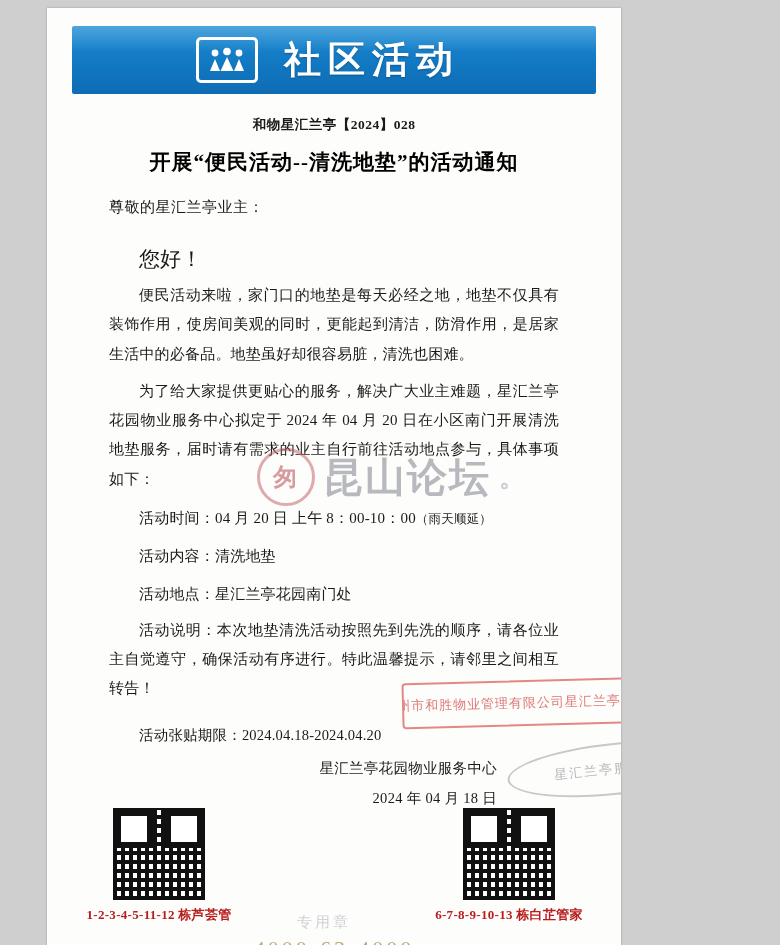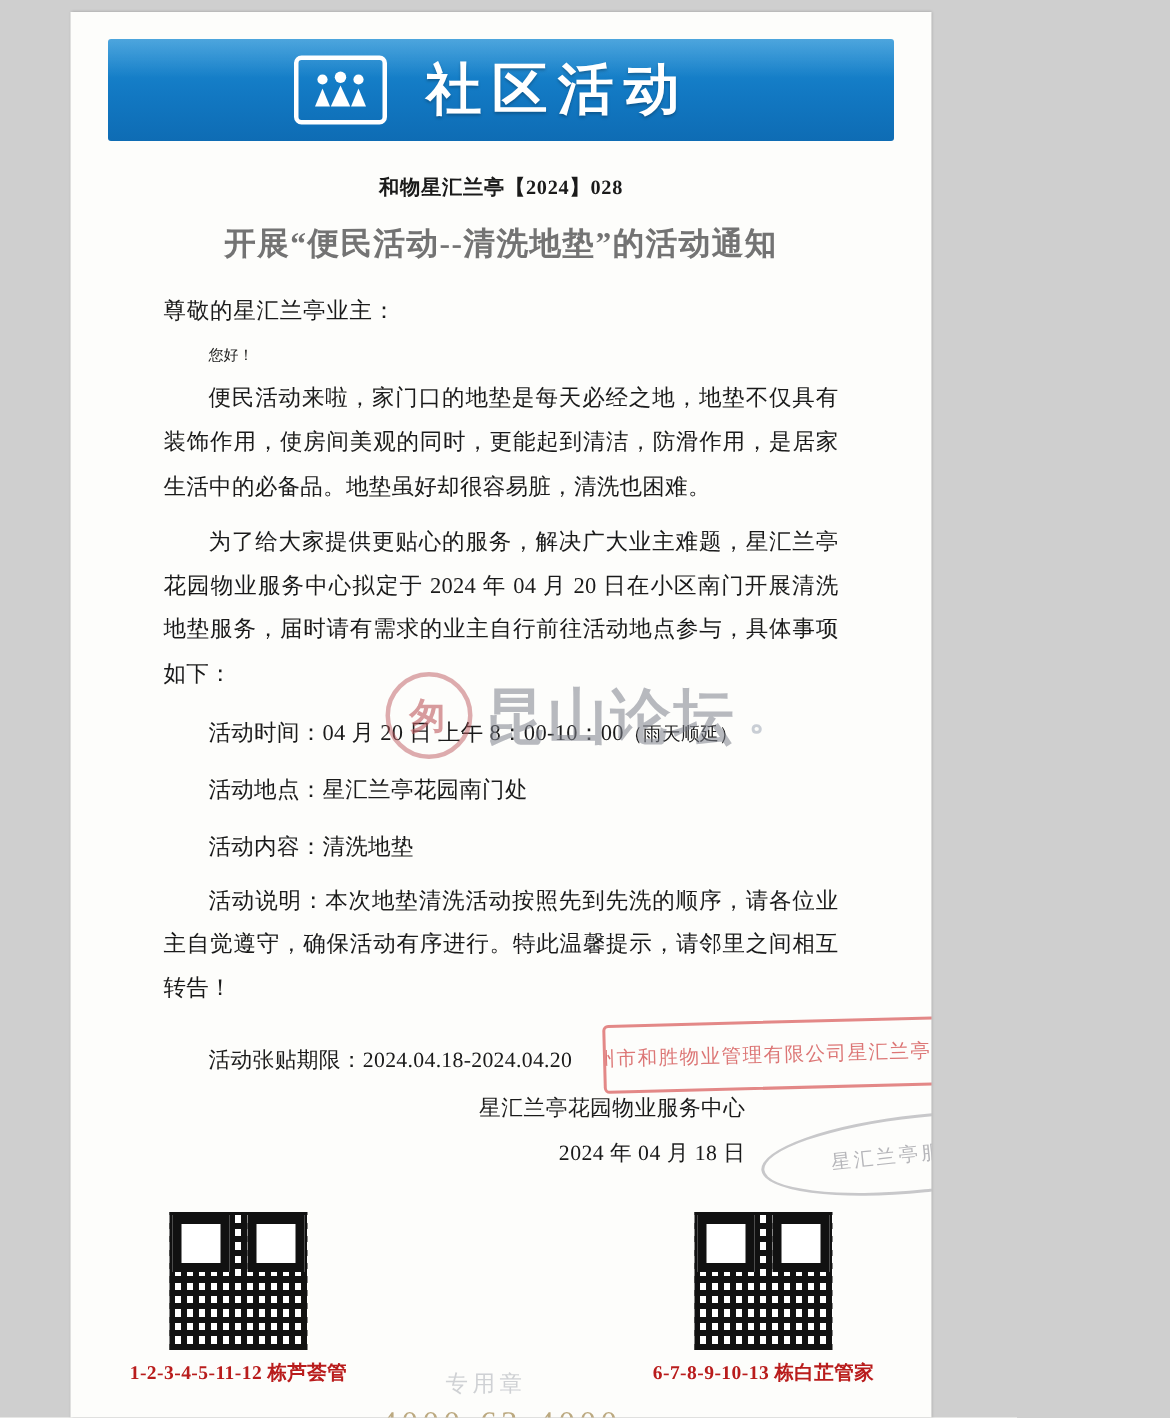--- a/index.html
+++ b/index.html
@@ -75,32 +75,32 @@
     text-align: center;
     font-size: 13.5px;
     font-weight: bold;
     margin-top: 22px;
     letter-spacing: 0.5px;
   }
   .doc-title {
     text-align: center;
     font-size: 21px;
     font-weight: bold;
-    color: #737373;
+    color: #000000;
     margin-top: 14px;
     letter-spacing: 1px;
   }
   .salutation {
     margin-top: 22px;
     font-size: 15px;
     letter-spacing: 0.5px;
   }
   .greeting {
-    margin-top: 13px;
-    font-size: 10px;
+    margin-top: 28px;
+    font-size: 21px;
     text-indent: 30px;
     font-family: Liberation Mono, monospace;
   }
   p.para {
     margin: 8px 0 0 0;
     font-size: 15px;
     line-height: 1.95;
     text-indent: 30px;
     text-align: justify;
     letter-spacing: 0.2px;
@@ -297,24 +297,24 @@
     <div class="salutation">尊敬的星汇兰亭业主：</div>
     <div class="greeting">您好！</div>
 
     <p class="para">便民活动来啦，家门口的地垫是每天必经之地，地垫不仅具有装饰作用，使房间美观的同时，更能起到清洁，防滑作用，是居家生活中的必备品。地垫虽好却很容易脏，清洗也困难。</p>
     <p class="para">为了给大家提供更贴心的服务，解决广大业主难题，星汇兰亭花园物业服务中心拟定于 2024 年 04 月 20 日在小区南门开展清洗地垫服务，届时请有需求的业主自行前往活动地点参与，具体事项如下：</p>
 
     <div class="field">
       <span>活动时间：</span><span>04 月 20 日  上午 8：00-10：00</span><span class="note">（雨天顺延）</span>
     </div>
     <div class="field">
+      <span>活动内容：</span><span>清洗地垫</span>
+    </div>
+    <div class="field">
       <span>活动地点：</span><span>星汇兰亭花园南门处</span>
-    </div>
-    <div class="field">
-      <span>活动内容：</span><span>清洗地垫</span>
     </div>
 
     <p class="para">活动说明：本次地垫清洗活动按照先到先洗的顺序，请各位业主自觉遵守，确保活动有序进行。特此温馨提示，请邻里之间相互转告！</p>
 
 
     <div class="period">活动张贴期限：2024.04.18-2024.04.20</div>
 
     <div class="signoff">
       <div>星汇兰亭花园物业服务中心</div>
       <div>2024 年 04 月 18 日</div>

